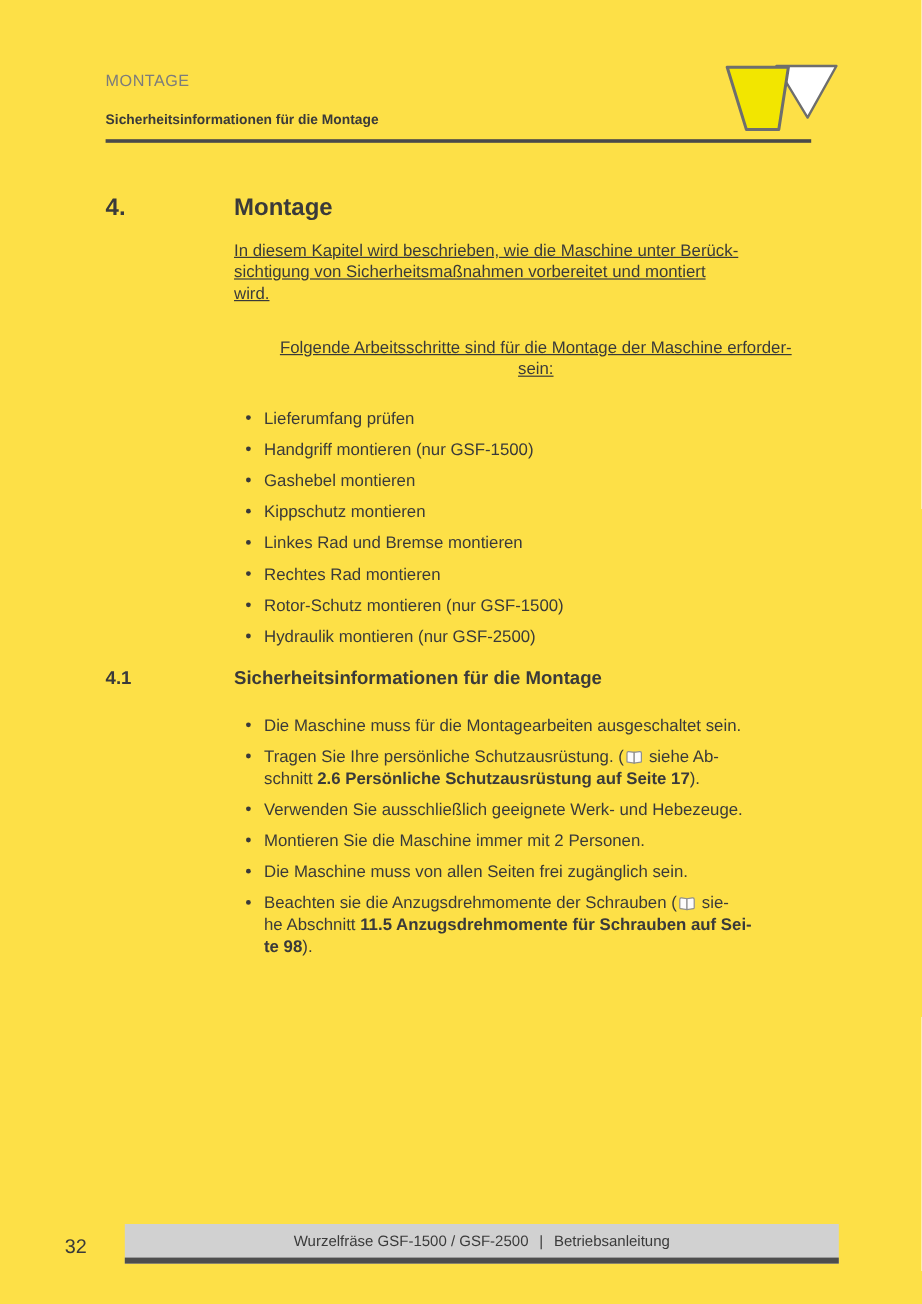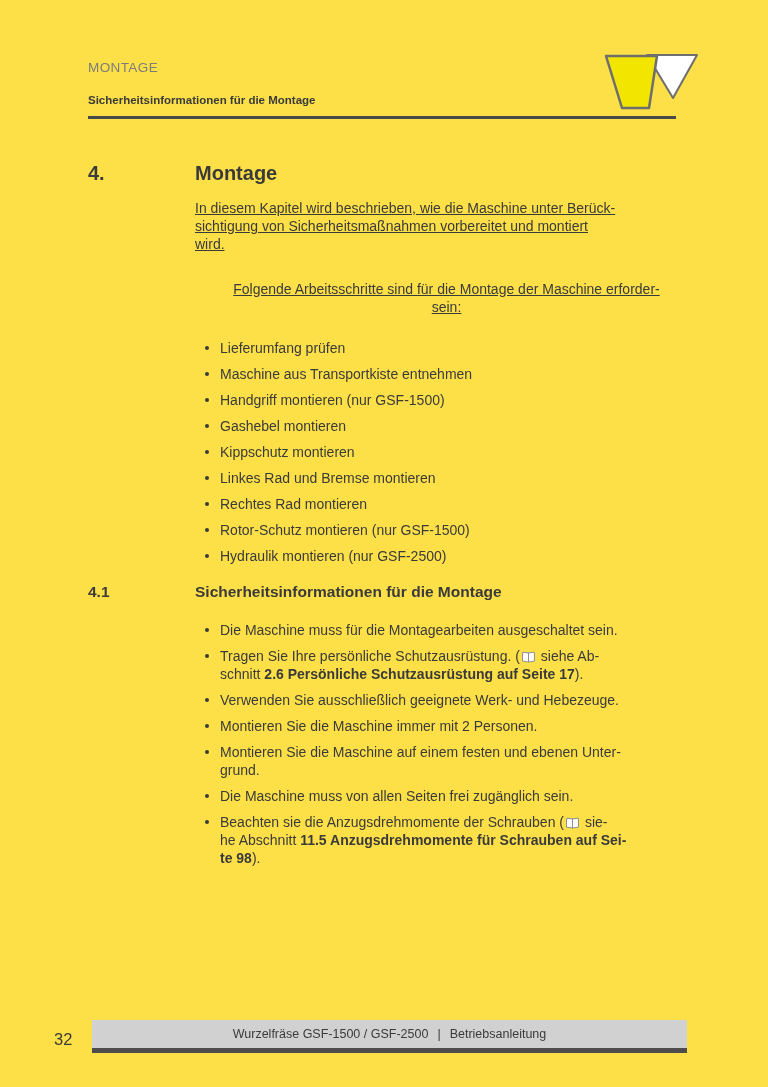--- a/index.html
+++ b/index.html
@@ -35,21 +35,21 @@
   ul.blist li::before{content:""; position:absolute; left:10px; top:7px; width:4px; height:4px;
     border-radius:50%; background:var(--text);}
   .b{font-weight:bold;margin-top:13px;}
   .book-icon{display:inline-block; width:15px; height:11px; position:relative;
     vertical-align:-1px; margin:0 1px;}
   .book-icon::before,.book-icon::after{content:""; position:absolute; top:1px; width:5px; height:8px;
     border:1px solid #8F8F8F; background:#FCFCFC;}
   .book-icon::before{left:1px; transform:skewY(8deg); border-radius:2px 0 0 1px;}
   .book-icon::after{right:1px; transform:skewY(-8deg); border-radius:0 2px 1px 0;}
   .page-num{position:absolute; left:54px; top:1029px; font-size:16.5px; line-height:20px;}
-  .footer-bar{position:absolute; left:92px; top:1020px; width:595px; height:33px;
+  .footer-bar{position:absolute; left:104px; top:1020px; width:595px; height:33px;
     background:var(--footer-bar-bg); border-bottom:5px solid var(--footer-bar-border);
     display:flex; align-items:center; justify-content:center; font-size:12.5px;}
   .footer-bar .divider{margin:0 9px;}
 </style>
 </head>
 <body>
 
 <div class="page">
 
   <div class="chapter">MONTAGE</div>
@@ -68,41 +68,39 @@
     <div class="sec-row h1-row">
       <div class="sec-num">4.</div>
       <div class="sec-title">Montage</div>
     </div>
 
     <p class="para p1"><span>In diesem Kapitel wird beschrieben, wie die Maschine unter Berück-</span><br><span>sichtigung von Sicherheitsmaßnahmen vorbereitet und montiert</span><br><span>wird.</span></p>
     <p class="para p2"><span>Folgende Arbeitsschritte sind für die Montage der Maschine erforder-</span><br><span>sein:</span></p>
 
     <ul class="blist l1">
       <li><span>Lieferumfang prüfen</span></li>
-      <li><span>Maschine aus Transportkiste entnehmen</span></li>
       <li><span>Handgriff montieren (nur GSF-1500)</span></li>
       <li><span>Gashebel montieren</span></li>
       <li><span>Kippschutz montieren</span></li>
       <li><span>Linkes Rad und Bremse montieren</span></li>
       <li><span>Rechtes Rad montieren</span></li>
       <li><span>Rotor-Schutz montieren (nur GSF-1500)</span></li>
       <li><span>Hydraulik montieren (nur GSF-2500)</span></li>
     </ul>
 
     <div class="sec-row h2-row">
       <div class="sec-num">4.1</div>
       <div class="sec-title">Sicherheitsinformationen für die Montage</div>
     </div>
 
     <ul class="blist l2">
       <li><span>Die Maschine muss für die Montagearbeiten ausgeschaltet sein.</span></li>
       <li><span>Tragen Sie Ihre persönliche Schutzausrüstung. (</span><span class="book-icon"></span><span> siehe Ab-</span><br><span>schnitt </span><span class="b">2.6 Persönliche Schutzausrüstung auf Seite 17</span><span>).</span></li>
       <li><span>Verwenden Sie ausschließlich geeignete Werk- und Hebezeuge.</span></li>
       <li><span>Montieren Sie die Maschine immer mit 2 Personen.</span></li>
-      <li><span>Montieren Sie die Maschine auf einem festen und ebenen Unter-</span><br><span>grund.</span></li>
       <li><span>Die Maschine muss von allen Seiten frei zugänglich sein.</span></li>
       <li><span>Beachten sie die Anzugsdrehmomente der Schrauben (</span><span class="book-icon"></span><span> sie-</span><br><span>he Abschnitt </span><span class="b">11.5 Anzugsdrehmomente für Schrauben auf Sei-</span><br><span class="b">te 98</span><span>).</span></li>
     </ul>
 
   </div>
 
   <div class="page-num">32</div>
 
   <div class="footer-bar">
     <span>Wurzelfräse GSF-1500 / GSF-2500</span>

